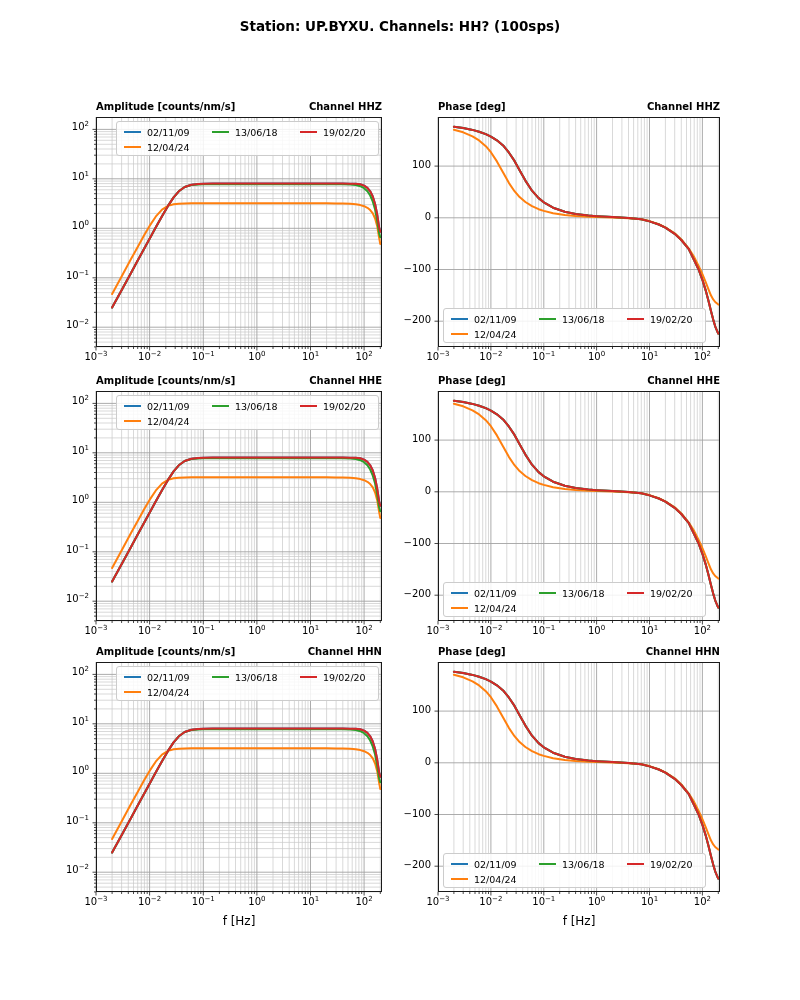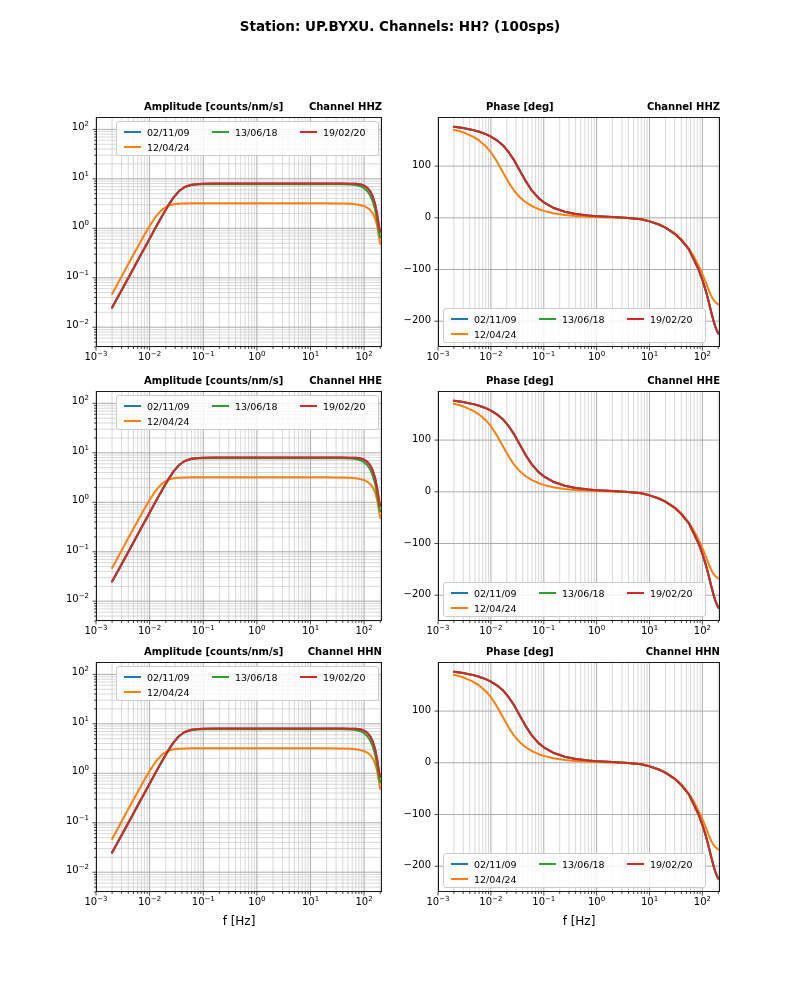--- a/index.html
+++ b/index.html
@@ -3,21 +3,21 @@
 <meta charset="utf-8">
 <style>
   html,body{margin:0;padding:0;background:#fff;}
   .figure{position:relative;width:800px;height:1000px;background:#ffffff;
           font-family:"DejaVu Sans",sans-serif;color:#000;overflow:hidden;}
   .fig-title{position:absolute;top:18px;left:0;width:100%;text-align:center;
              font-weight:bold;font-size:13.5px;}
   .panel{position:absolute;}
   .panel svg{position:absolute;left:0;top:0;overflow:visible;}
   .ptitle{position:absolute;top:-16px;font-size:10px;font-weight:bold;white-space:nowrap;}
-  .ptitle.left{left:0;margin-left:48px;}
+  .ptitle.left{left:0;}
   .ptitle.right{right:0;text-align:center;}
   .xtick{position:absolute;text-align:center;font-size:10px;white-space:nowrap;}
   .ytick{position:absolute;text-align:right;font-size:10px;white-space:nowrap;}
   .xtick sup,.ytick sup{font-size:7px;line-height:0;}
   .xlabel{position:absolute;left:0;width:100%;text-align:center;font-size:12px;}
   .legend{position:absolute;background:rgba(255,255,255,0.85);border:1px solid #cccccc;
           border-radius:3px;box-sizing:border-box;width:263px;height:35px;}
   .legend-entry{position:absolute;display:flex;align-items:center;height:14px;}
   .legend-sample{display:inline-block;width:17px;height:2.5px;}
   .legend-label{font-size:9.5px;margin-left:6px;white-space:nowrap;}

